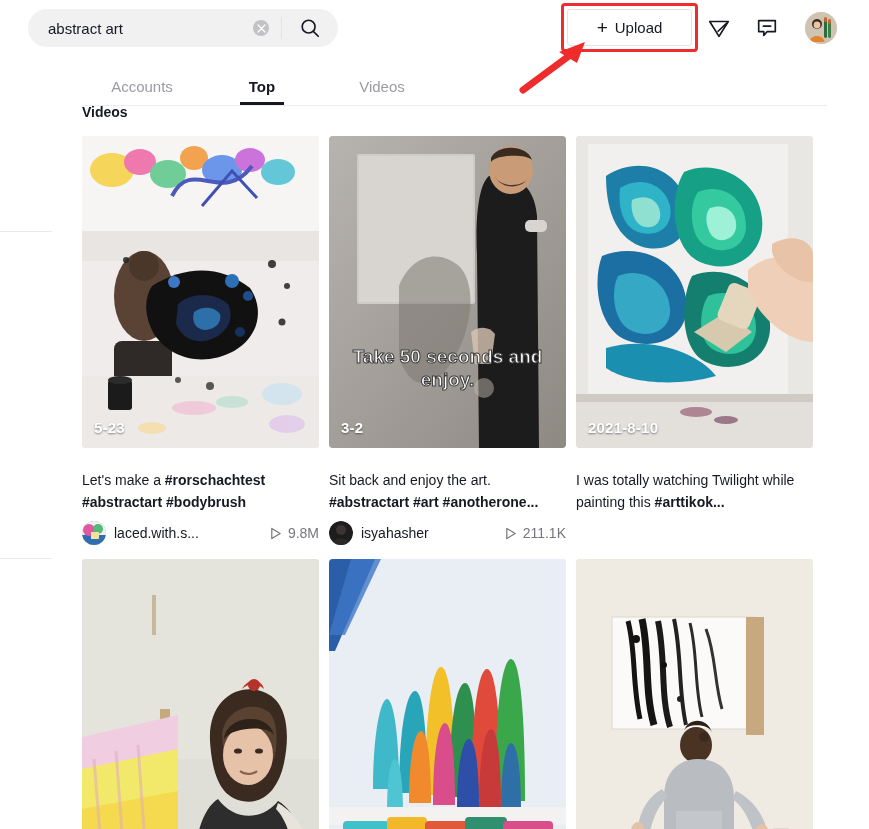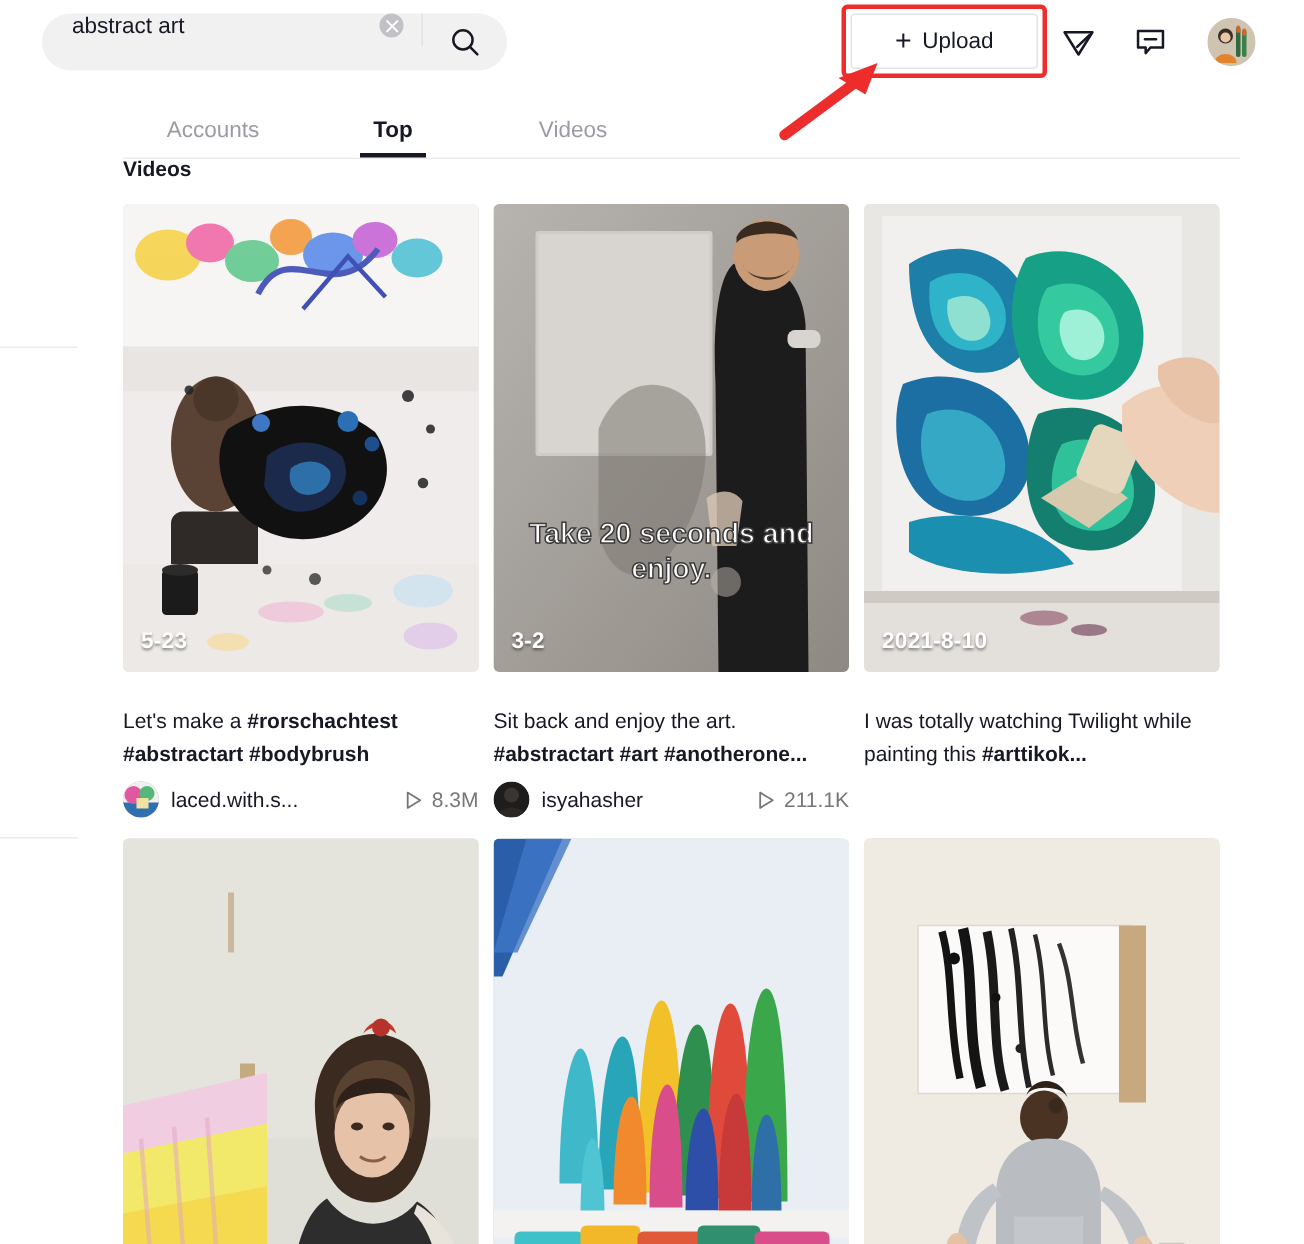--- a/index.html
+++ b/index.html
@@ -14,21 +14,21 @@
   .topbar {
     position: absolute; left: 0; top: 0;
     width: 869px; height: 56px;
     background: #fff;
   }
   .search-pill {
     position: absolute; left: 28px; top: 9px;
     width: 310px; height: 38px;
     background: #f1f1f2;
     border-radius: 92px;
-    display: flex; align-items: flex-start;
+    display: flex; align-items: center;
   }
   .search-input {
     flex: 1;
     border: none; outline: none; background: transparent;
     font-family: "Liberation Sans", sans-serif;
     font-size: 15px; color: #161823;
     padding: 0 4px 0 20px;
   }
   .search-input::placeholder { color: #9b9ba3; }
   .clear-btn {
@@ -324,21 +324,21 @@
           <circle cx="7" cy="9" r="6" fill="#e0589f"></circle>
           <circle cx="16" cy="8" r="5" fill="#54b87a"></circle>
           <rect x="9" y="11" width="8" height="7" fill="#f2e2a0"></rect>
         </svg>
       </div>
       <div class="meta-user">laced.with.s...</div>
       <div class="meta-plays">
         <svg width="13" height="13" viewBox="0 0 14 14">
           <path d="M3 1.5 L12 7 L3 12.5 Z" fill="none" stroke="#76767c" stroke-width="1.3" stroke-linejoin="round"></path>
         </svg>
-        <span>8.3M</span>
+        <span>9.8M</span>
       </div>
     </div>
   </div>
 
   <div class="card">
     <div class="thumb">
       <svg class="art" viewBox="0 0 237 312" preserveAspectRatio="none">
         <defs>
           <linearGradient id="g2" x1="0" y1="0" x2="1" y2="1">
             <stop offset="0" stop-color="#b7b3ae"></stop>
@@ -350,21 +350,21 @@
         <rect x="30" y="20" width="114" height="146" fill="#d8d4cf"></rect>
         <path d="M70 150 C82 120 108 112 130 130 C150 150 142 200 120 230 C100 258 78 250 70 220 Z" fill="#7d7872" opacity=".55"></path>
         <path d="M160 40 C188 34 206 52 208 80 L210 312 L150 312 L148 120 C146 80 150 48 160 40Z" fill="#1d1c1c"></path>
         <ellipse cx="182" cy="34" rx="22" ry="24" fill="#c99b76"></ellipse>
         <path d="M162 22 C168 8 198 8 203 24 C198 18 168 18 162 26Z" fill="#3a2b20"></path>
         <path d="M166 40 C172 54 194 54 200 40 C196 52 170 52 166 40Z" fill="#4a372a"></path>
         <rect x="196" y="84" width="22" height="12" rx="5" fill="#d8d4cf"></rect>
         <path d="M142 196 C150 190 160 190 166 198 L162 228 L146 228 Z" fill="#d8c6b4" opacity=".8"></path>
         <circle cx="155" cy="252" r="10" fill="#bdb6ae" opacity=".5"></circle>
       </svg>
-      <div class="overlay-cap">Take 20 seconds and enjoy.</div>
+      <div class="overlay-cap">Take 50 seconds and enjoy.</div>
       <div class="date-badge">3-2</div>
     </div>
     <div class="caption">
       <span>Sit back and enjoy the art. </span><b>#abstractart #art #anotherone...</b>
     </div>
     <div class="meta">
       <div class="meta-av">
         <svg width="24" height="24" viewBox="0 0 24 24">
           <circle cx="12" cy="12" r="12" fill="#1d1d1d"></circle>
           <circle cx="12" cy="9" r="5" fill="#3a3532"></circle>

